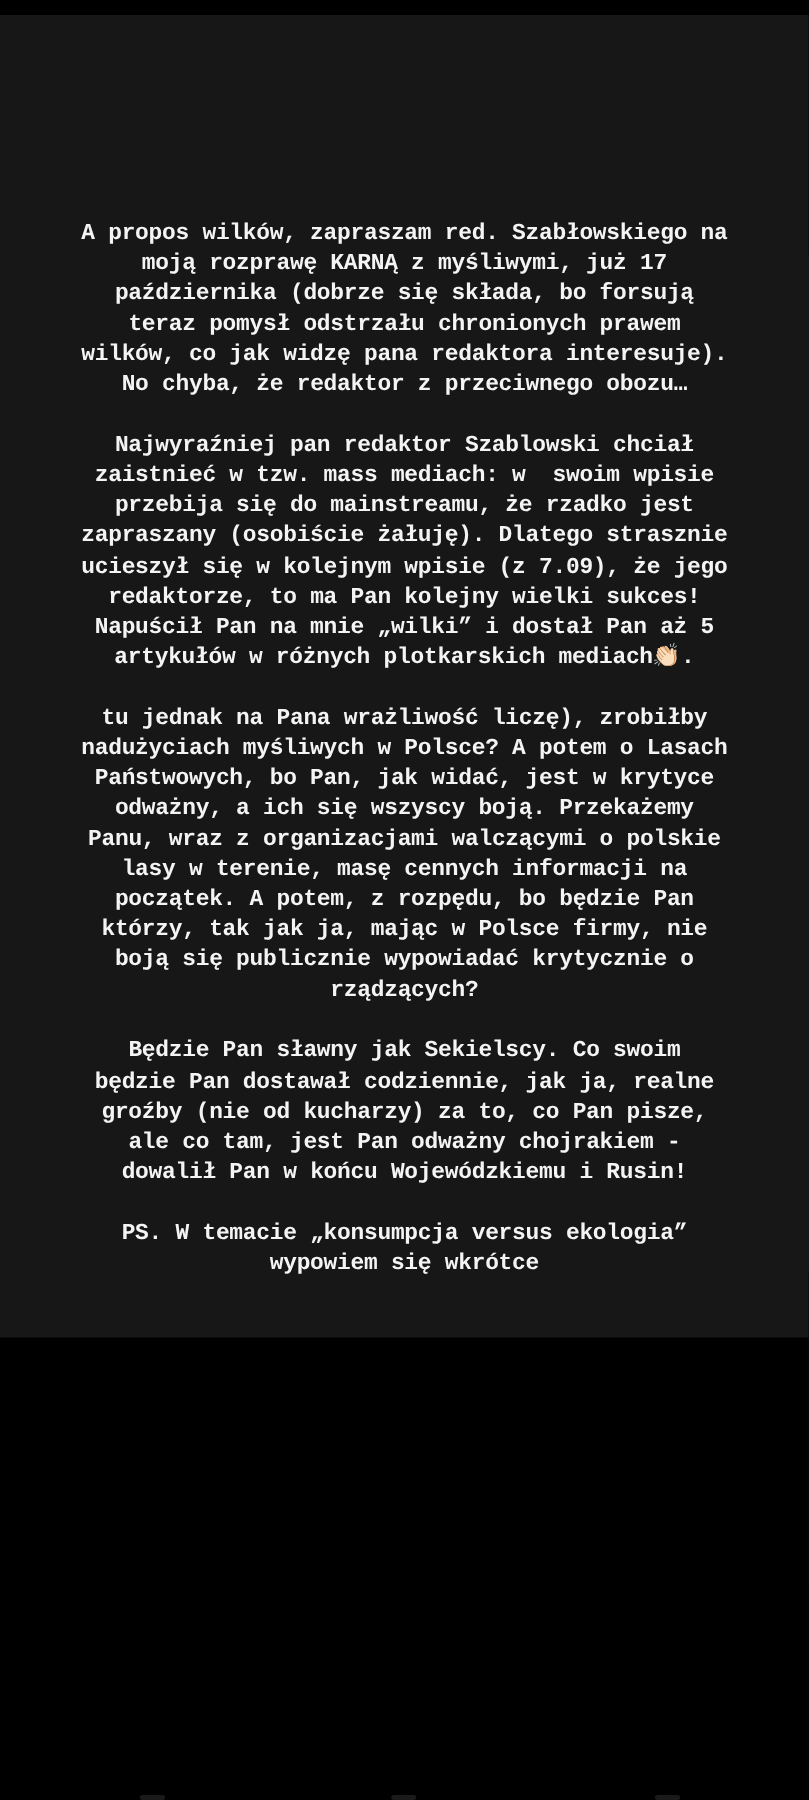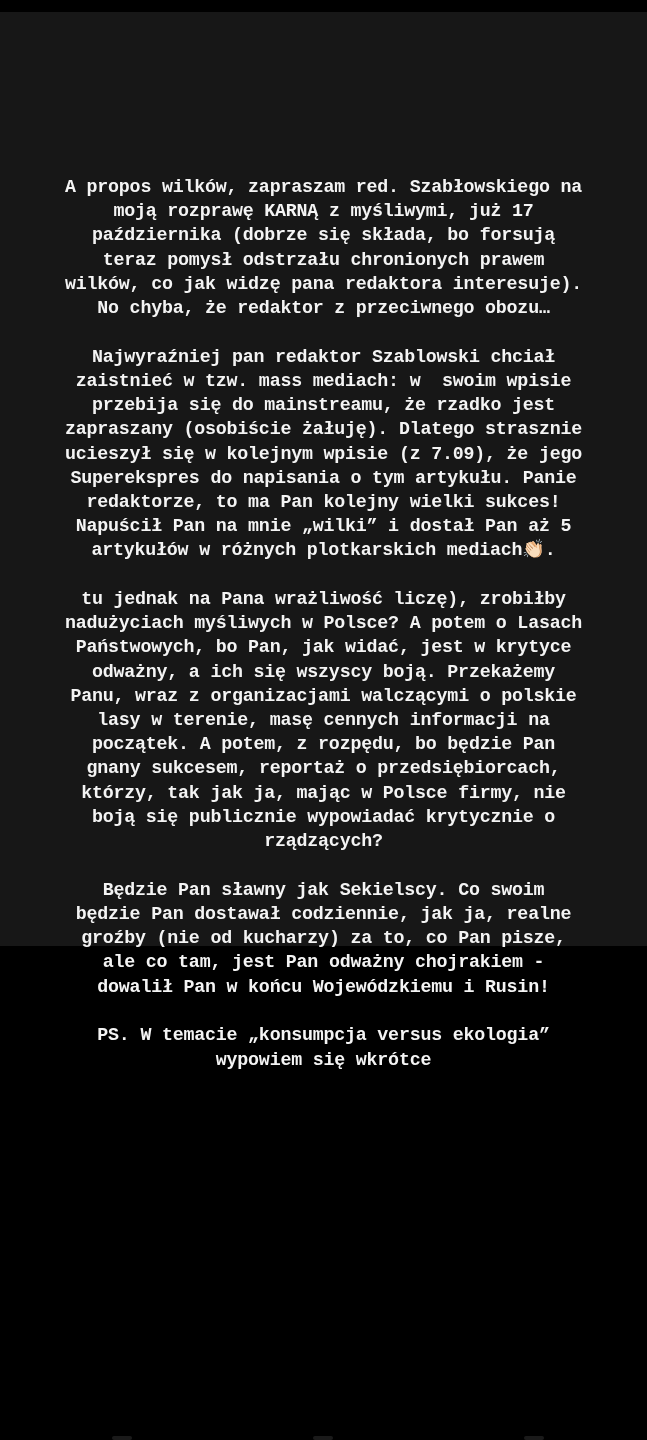--- a/index.html
+++ b/index.html
@@ -1,18 +1,18 @@
 <!DOCTYPE html>
 <html><head>
 <meta charset="utf-8">
 <style>
   html, body { margin:0; padding:0; }
   body { width:647px; height:1440px; background:#000; overflow:hidden; position:relative; }
   .topbar { position:absolute; left:0; top:0; width:647px; height:12px; background:#000; }
-  .panel { position:absolute; left:0; top:12px; width:647px; height:934px; background:#171717; }
+  .panel { position:absolute; left:0; top:12px; width:647px; height:1058px; background:#171717; }
   .story { position:absolute; left:0; top:163px; width:647px; }
   .para {
     font-family: "Liberation Mono", "DejaVu Sans Mono", monospace;
     font-size:18.3px; line-height:24.2px; color:#f4f4f4; text-align:center;
     font-weight:bold; letter-spacing:-0.2px;
     margin:0 0 24.5px 0; padding:0 6px;
   }
   .line { display:block; white-space:pre; }
   .bottom { position:absolute; left:0; top:1267px; width:647px; height:173px; background:#000; }
   .navhint { position:absolute; bottom:0; width:20px; height:4px; background:#1a1a1a; border-radius:2px; }
@@ -33,35 +33,33 @@
       <span class="line">wilków, co jak widzę pana redaktora interesuje).</span>
       <span class="line">No chyba, że redaktor z przeciwnego obozu…</span>
     </p>
 
     <p class="para">
       <span class="line">Najwyraźniej pan redaktor Szablowski chciał</span>
       <span class="line">zaistnieć w tzw. mass mediach: w  swoim wpisie</span>
       <span class="line">przebija się do mainstreamu, że rzadko jest</span>
       <span class="line">zapraszany (osobiście żałuję). Dlatego strasznie</span>
       <span class="line">ucieszył się w kolejnym wpisie (z 7.09), że jego</span>
-      <span class="line">Superekspres do napisania o tym artykułu. Panie</span>
       <span class="line">redaktorze, to ma Pan kolejny wielki sukces!</span>
       <span class="line">Napuścił Pan na mnie „wilki” i dostał Pan aż 5</span>
       <span class="line">artykułów w różnych plotkarskich mediach👏🏻.</span>
     </p>
 
     <p class="para">
       <span class="line">tu jednak na Pana wrażliwość liczę), zrobiłby</span>
       <span class="line">nadużyciach myśliwych w Polsce? A potem o Lasach</span>
       <span class="line">Państwowych, bo Pan, jak widać, jest w krytyce</span>
       <span class="line">odważny, a ich się wszyscy boją. Przekażemy</span>
       <span class="line">Panu, wraz z organizacjami walczącymi o polskie</span>
       <span class="line">lasy w terenie, masę cennych informacji na</span>
       <span class="line">początek. A potem, z rozpędu, bo będzie Pan</span>
-      <span class="line">gnany sukcesem, reportaż o przedsiębiorcach,</span>
       <span class="line">którzy, tak jak ja, mając w Polsce firmy, nie</span>
       <span class="line">boją się publicznie wypowiadać krytycznie o</span>
       <span class="line">rządzących?</span>
     </p>
 
     <p class="para">
       <span class="line">Będzie Pan sławny jak Sekielscy. Co swoim</span>
       <span class="line">będzie Pan dostawał codziennie, jak ja, realne</span>
       <span class="line">groźby (nie od kucharzy) za to, co Pan pisze,</span>
       <span class="line">ale co tam, jest Pan odważny chojrakiem -</span>

